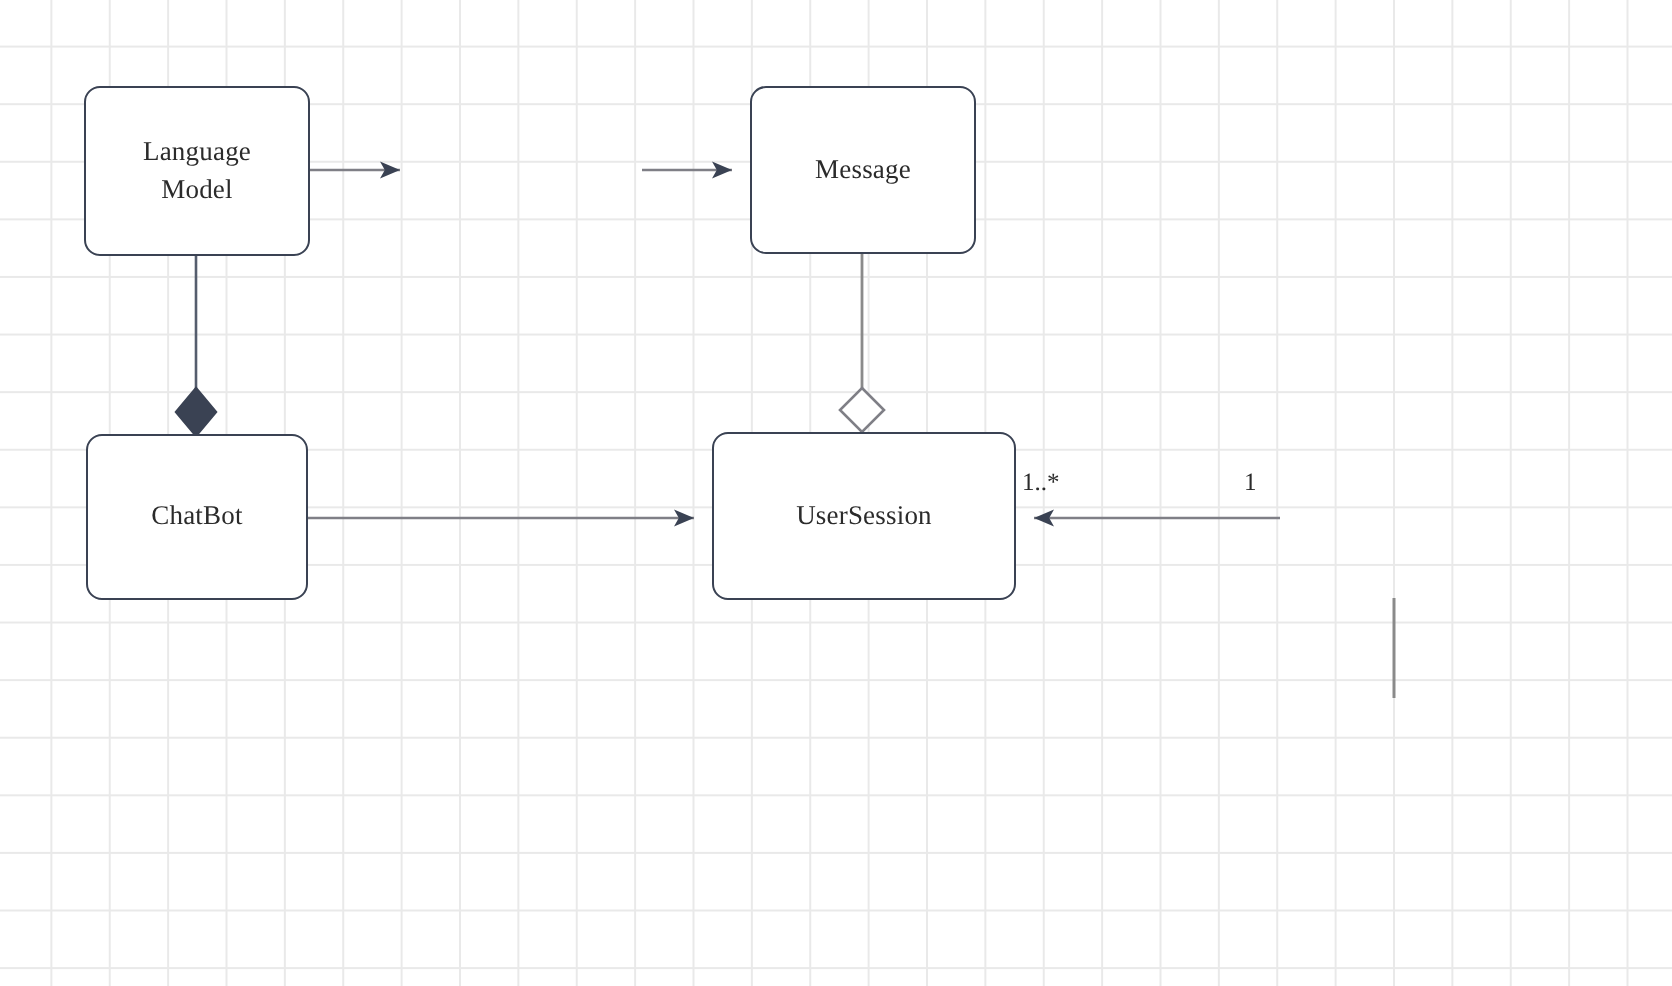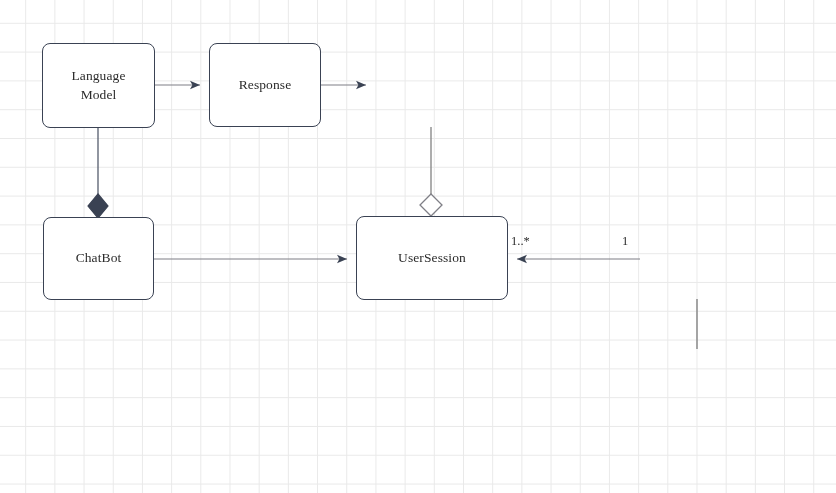--- a/index.html
+++ b/index.html
@@ -101,24 +101,24 @@
     <g>
       <line x1="697" y1="299" x2="697" y2="349" stroke="#8a8a8a" stroke-width="1.5"></line>
     </g>
   </svg>
 
   <div class="node" style="left:42px; top:43px; width:113px; height:85px;">
     <span class="node-label">Language
 Model</span>
   </div>
 
-  <div class="node" style="left:209px; top:43px; width:112px; height:84px;">
-    <span class="node-label">Response</span>
+
+  <div class="node" style="left:375px; top:43px; width:113px; height:84px;">
+    <span class="node-label">Message</span>
   </div>
-
 
   <div class="node" style="left:43px; top:217px; width:111px; height:83px;">
     <span class="node-label">ChatBot</span>
   </div>
 
   <div class="node" style="left:356px; top:216px; width:152px; height:84px;">
     <span class="node-label">UserSession</span>
   </div>
 
 

